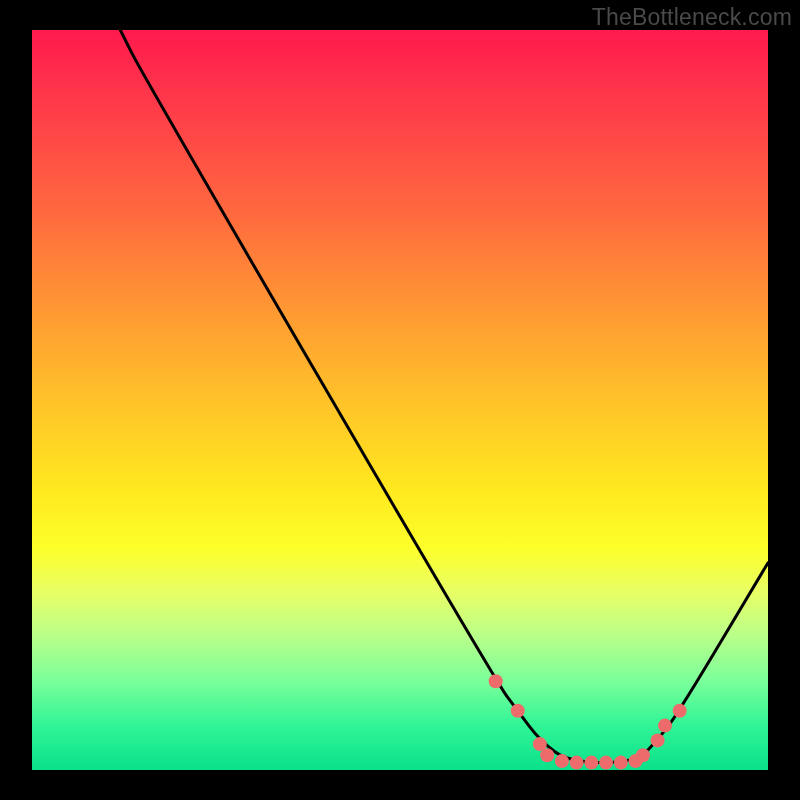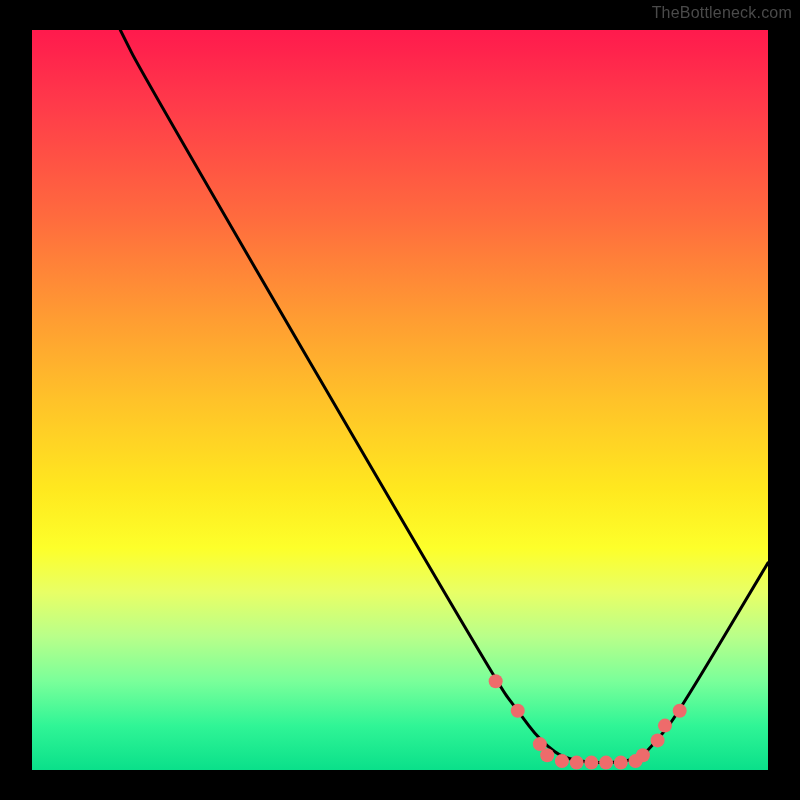--- a/index.html
+++ b/index.html
@@ -15,21 +15,21 @@
     position: relative;
     width: 800px;
     height: 800px;
     background: #000;
   }
   .watermark {
     position: absolute;
     top: 4px;
     right: 8px;
     color: #4a4a4a;
-    font-size: 16px;
+    font-size: 23px;
     font-weight: 500;
     letter-spacing: 0.2px;
   }
   .plot {
     position: absolute;
     left: 32px;
     top: 30px;
     width: 736px;
     height: 740px;
     background: linear-gradient(to bottom,

